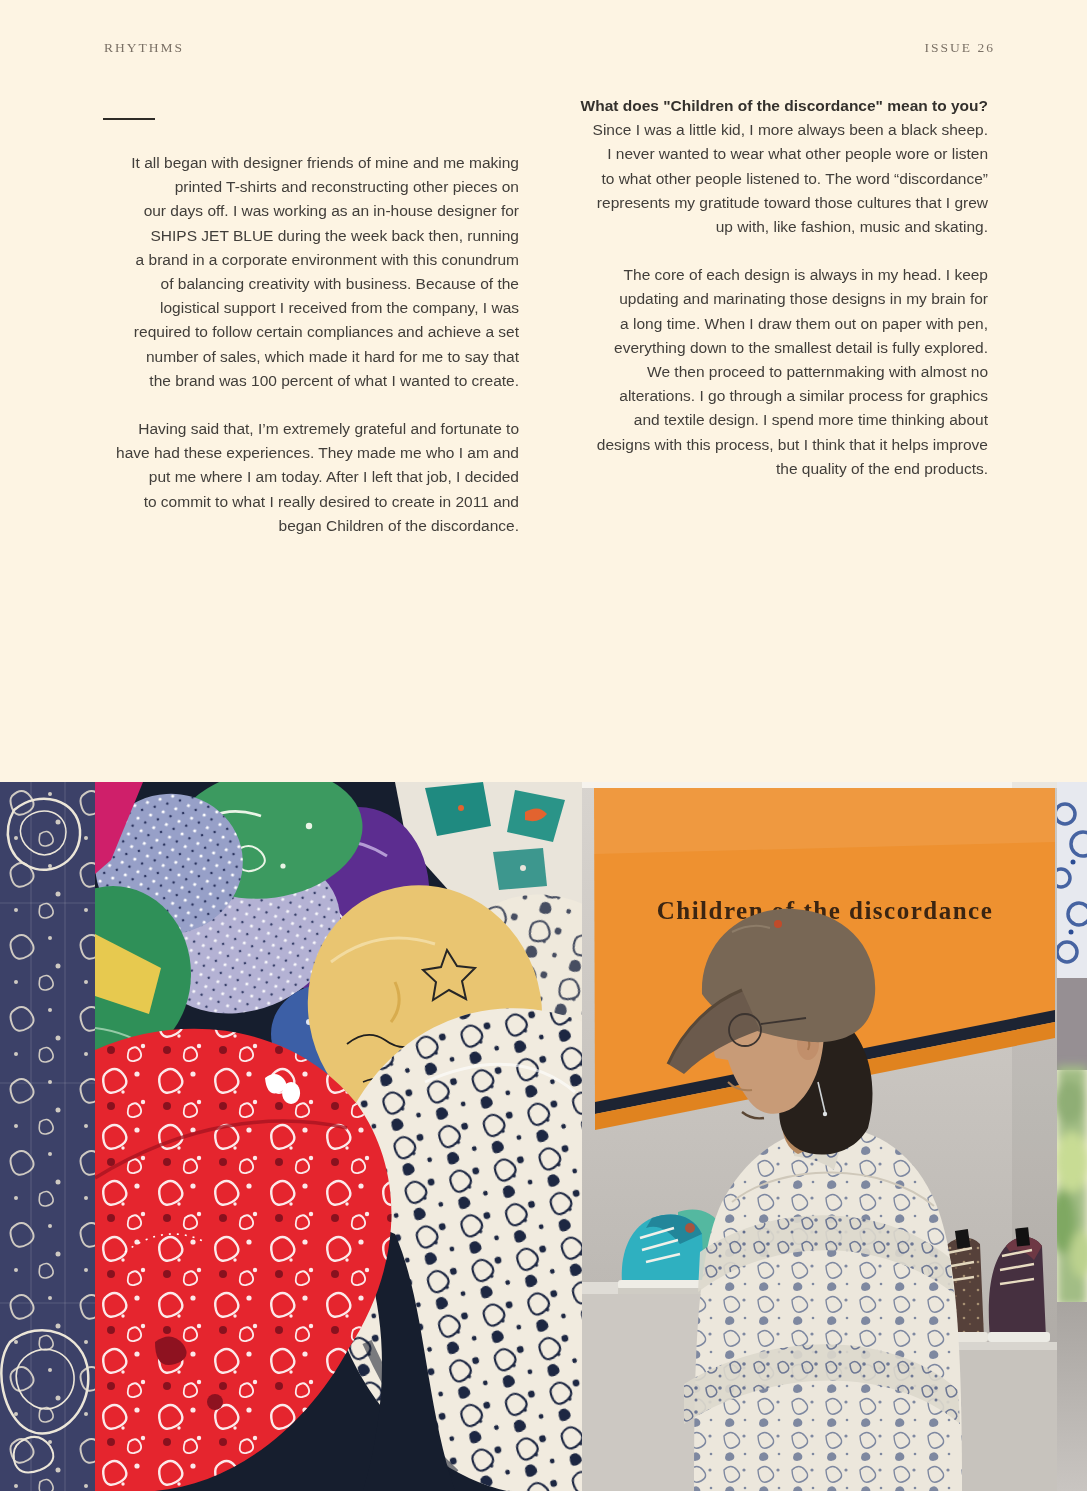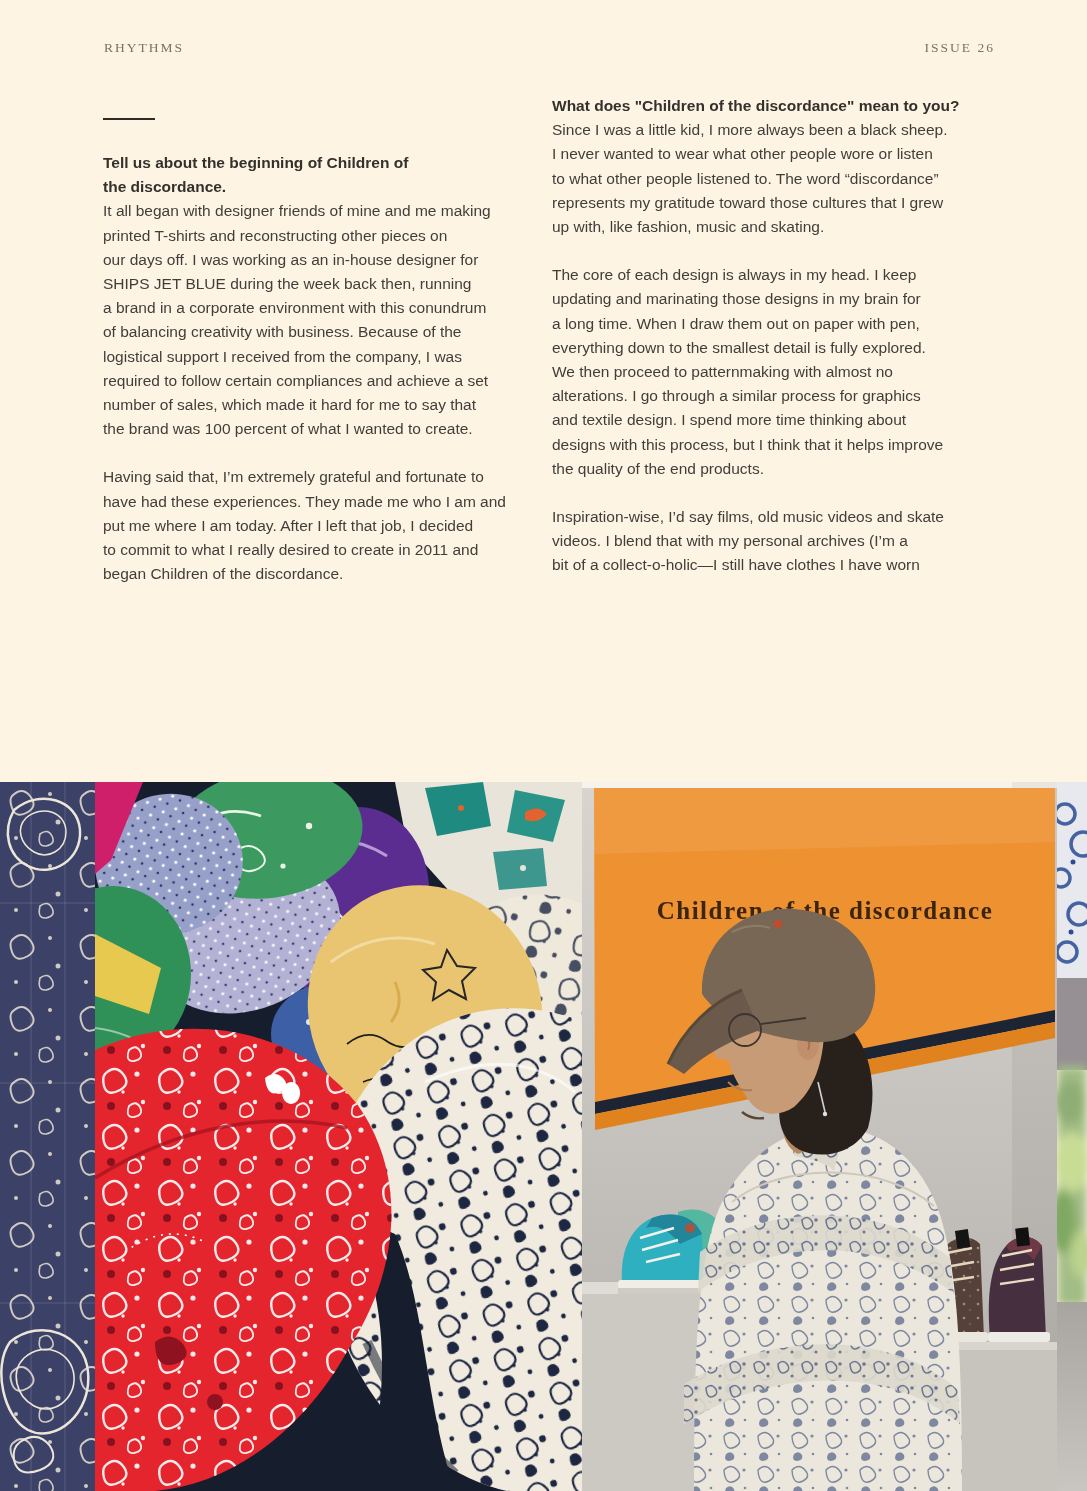--- a/index.html
+++ b/index.html
@@ -1,18 +1,18 @@
 <!DOCTYPE html>
 <html><head>
 <meta charset="utf-8">
 <style>
   html,body{margin:0;padding:0;}
   body{background:#fdf4e3;}
   .page{position:relative;width:1087px;height:1491px;background:#fdf4e3;overflow:hidden;
-        font-family:"Liberation Sans",sans-serif;}
+        font-family:"Liberation Sans",sans-serif;text-align:right;}
   .masthead{position:absolute;top:40px;font-family:"Liberation Serif",serif;
         font-size:13.5px;letter-spacing:2px;color:#7b7166;}
   .masthead.left{left:104px;}
   .masthead.right{right:92px;margin-left:9px;}
   .col{position:absolute;width:436px;color:#413e3a;font-size:15.5px;line-height:24.2px;}
   .col-left{left:103px;top:96px;width:416px;}
   .col-right{left:552px;top:94px;}
   .qa-label{font-weight:bold;font-size:16px;letter-spacing:.5px;color:#34312d;}
   .divider{width:52px;border:0;border-top:2px solid #2e2b27;margin:22px 0 0 0;}
   .question{font-weight:bold;color:#34312d;white-space:pre-line;margin:0;}
@@ -30,22 +30,20 @@
 <body>
 
 <div class="page">
 
   <div class="masthead left">RHYTHMS</div>
   <div class="masthead right">ISSUE 26</div>
 
   <div class="col col-left">
     <hr class="divider">
     <div class="gap-sm"></div>
-    <p class="question">Tell us about the beginning of Children of
-the discordance.</p>
     <p class="answer">It all began with designer friends of mine and me making
 printed T-shirts and reconstructing other pieces on
 our days off. I was working as an in-house designer for
 SHIPS JET BLUE during the week back then, running
 a brand in a corporate environment with this conundrum
 of balancing creativity with business. Because of the
 logistical support I received from the company, I was
 required to follow certain compliances and achieve a set
 number of sales, which made it hard for me to say that
 the brand was 100 percent of what I wanted to create.</p>
@@ -68,23 +66,20 @@
     <p class="answer">The core of each design is always in my head. I keep
 updating and marinating those designs in my brain for
 a long time. When I draw them out on paper with pen,
 everything down to the smallest detail is fully explored.
 We then proceed to patternmaking with almost no
 alterations. I go through a similar process for graphics
 and textile design. I spend more time thinking about
 designs with this process, but I think that it helps improve
 the quality of the end products.</p>
     <div class="gap-line"></div>
-    <p class="answer">Inspiration-wise, I’d say films, old music videos and skate
-videos. I blend that with my personal archives (I’m a
-bit of a collect-o-holic—I still have clothes I have worn</p>
   </div>
 
   <div class="photo-band">
 
     <svg id="strip-left" width="95" height="709" viewBox="0 0 95 709">
       <defs>
         <pattern id="lp" width="70" height="72" patternUnits="userSpaceOnUse">
           <path d="M12 14 q10 -10 18 0 q8 10 -2 16 q-12 7 -16 -4 q-3 -8 0 -12z" fill="none" stroke="#e9e2d2" stroke-width="2"></path>
           <circle cx="50" cy="12" r="2" fill="#e9e2d2"></circle>
           <circle cx="58" cy="40" r="2.5" fill="#e9e2d2"></circle>

